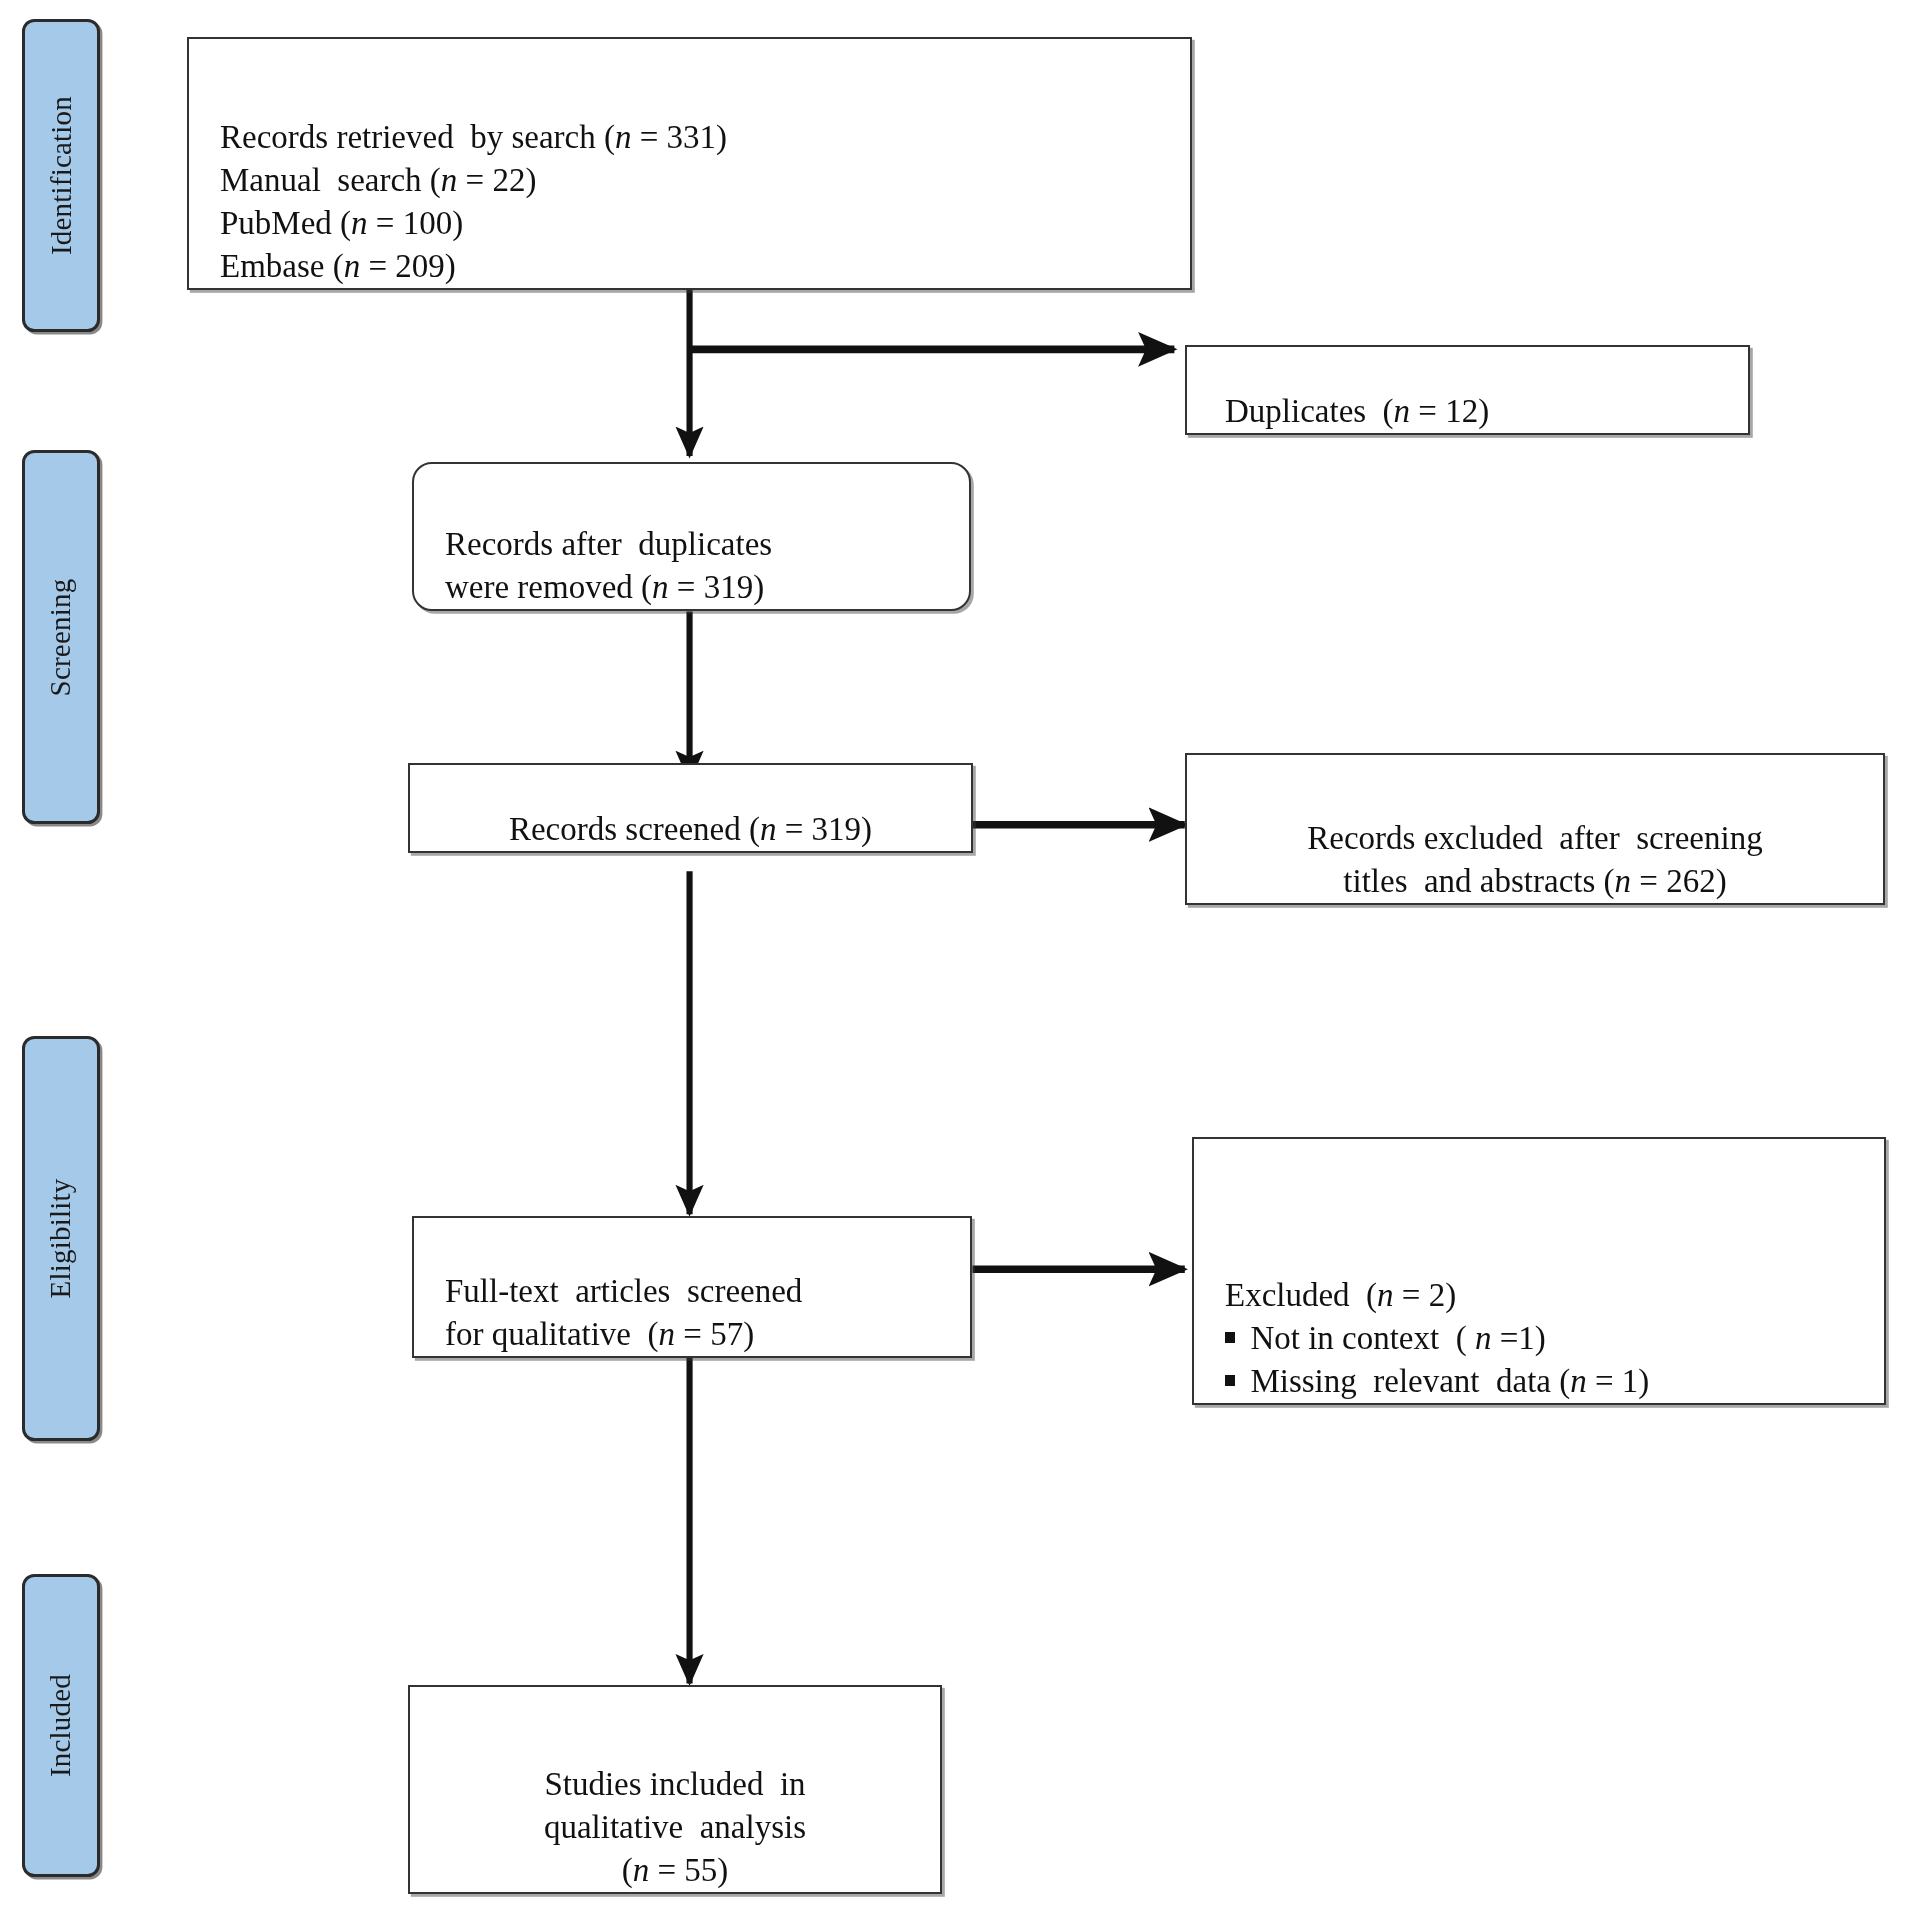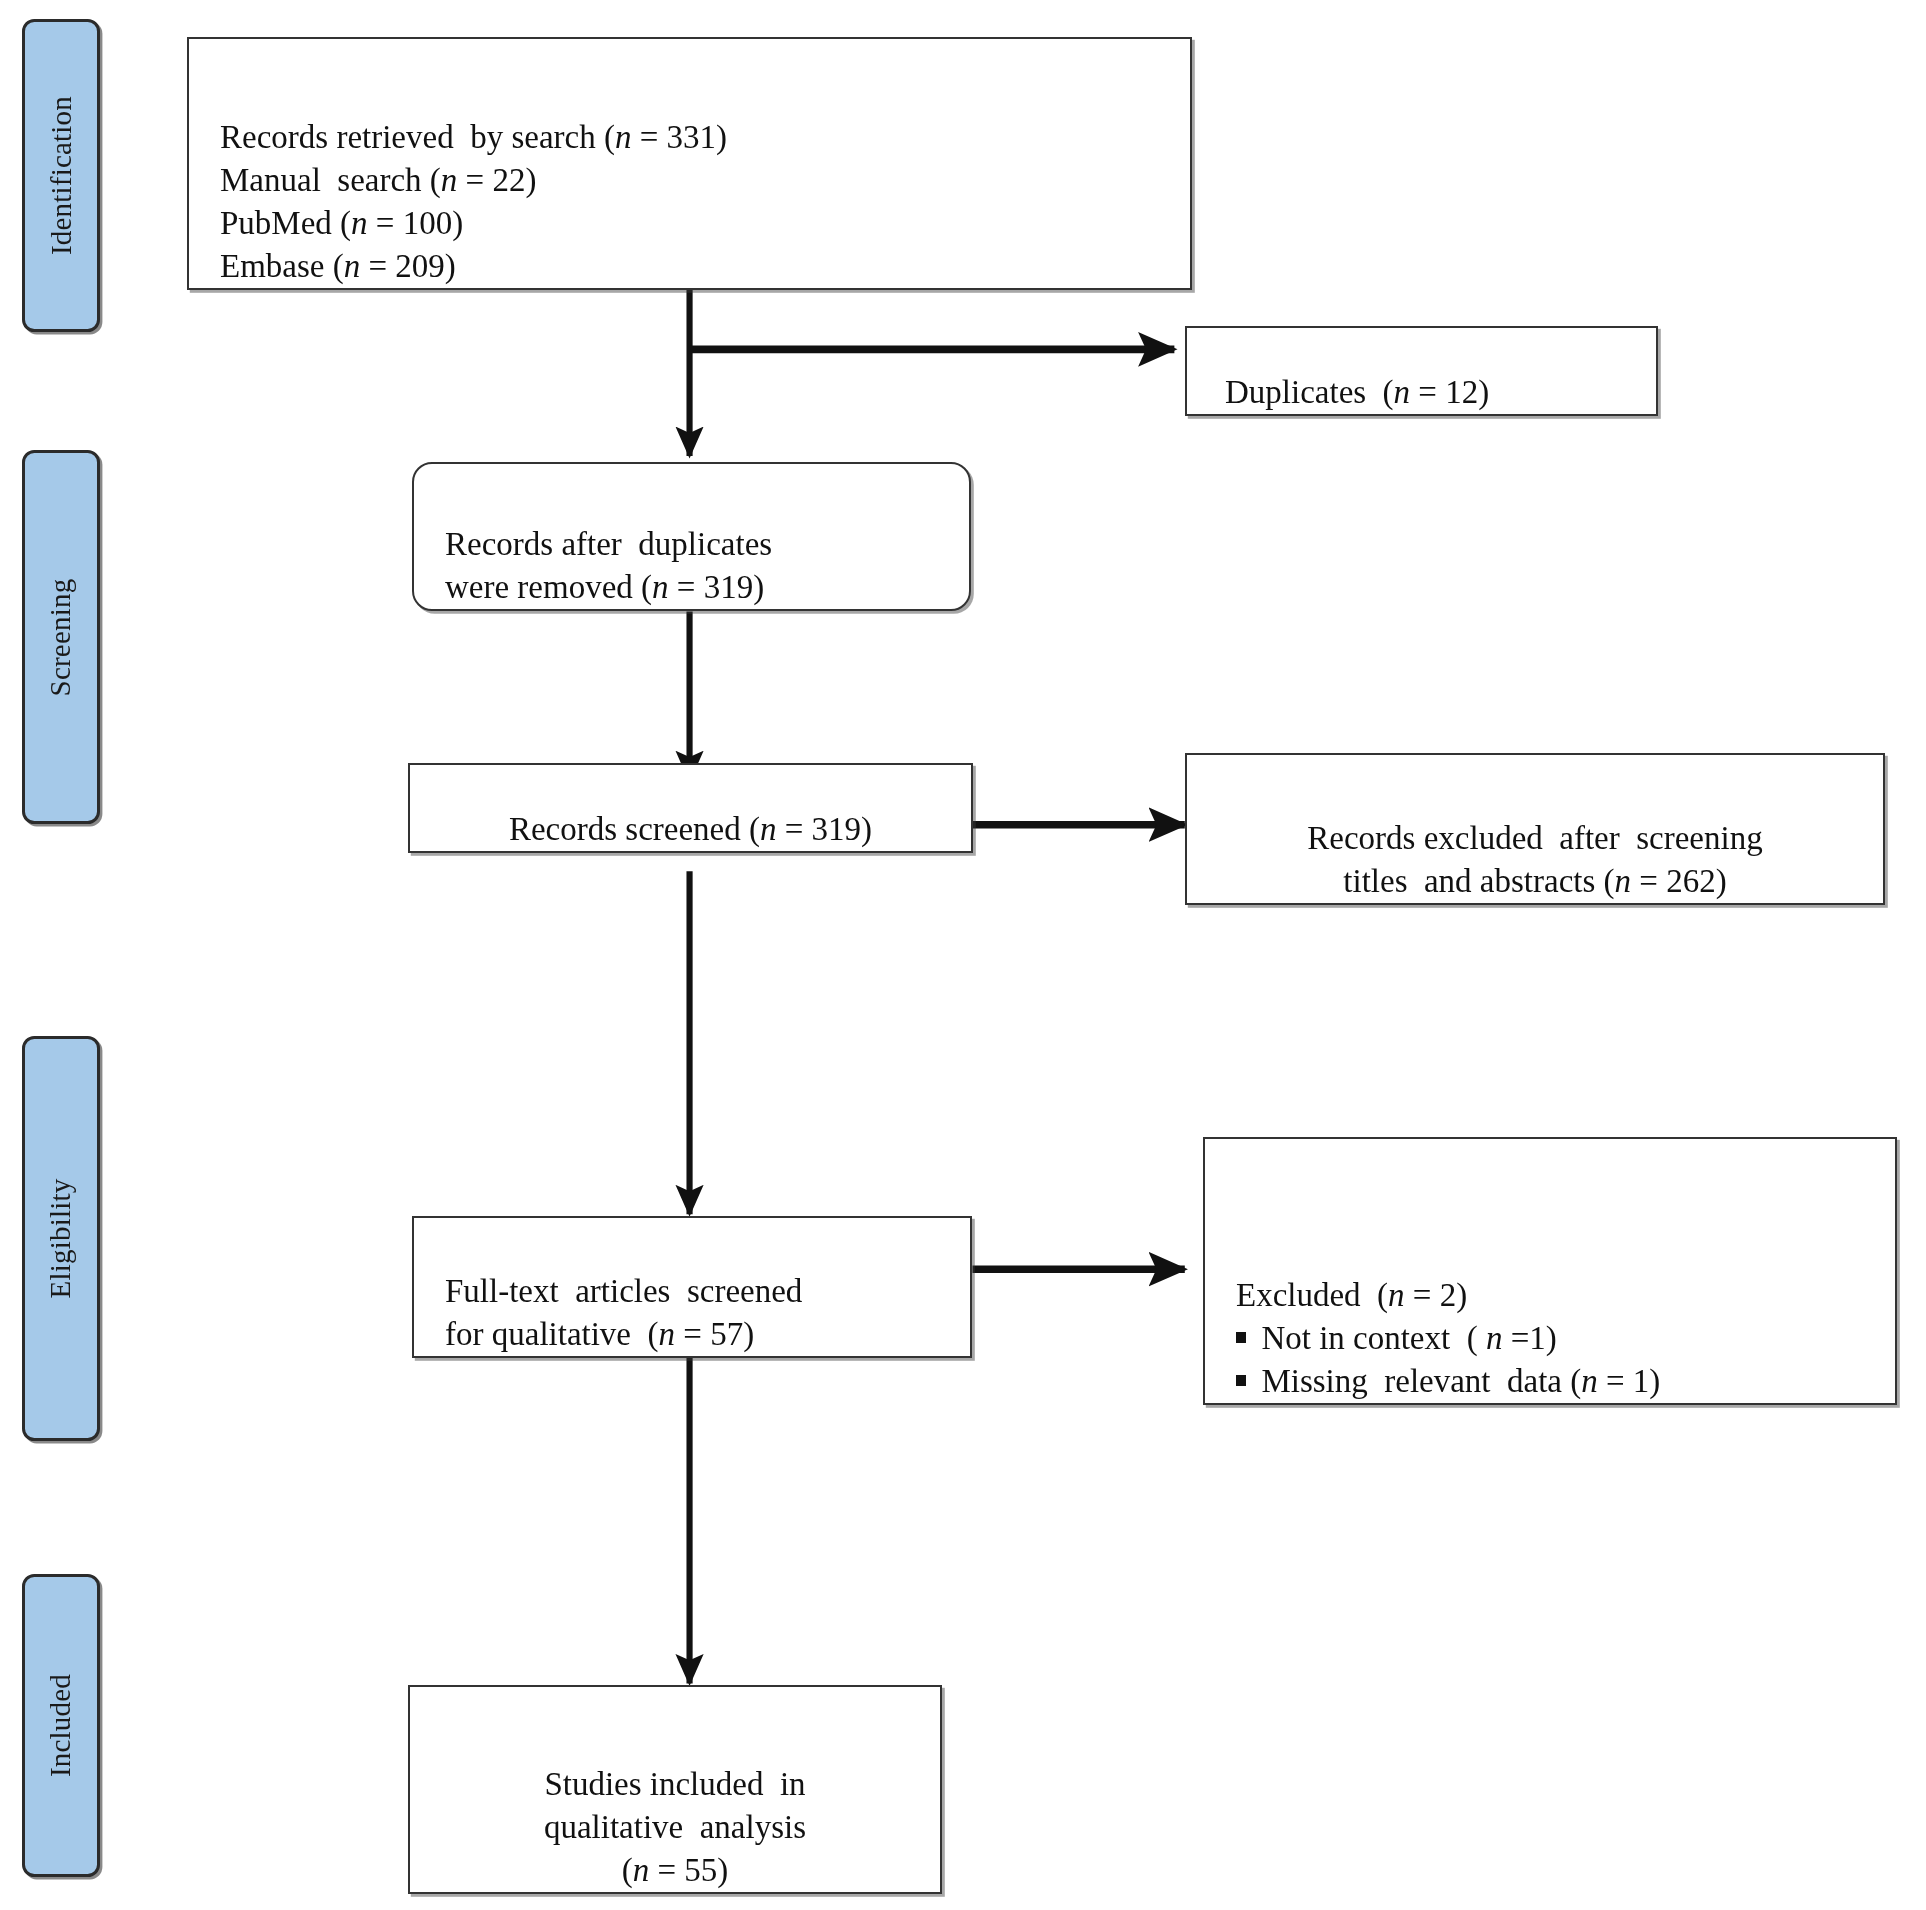--- a/index.html
+++ b/index.html
@@ -130,21 +130,21 @@
     <span class="vlabel">Included</span>
   </div>
 
   <div class="node align-left" style="left:187px; top:37px; width:1005px; height:253px;">
     <div class="line"><span>Records retrieved  by search (</span><em class="nvar">n</em><span> = 331)</span></div>
     <div class="line"><span>Manual  search (</span><em class="nvar">n</em><span> = 22)</span></div>
     <div class="line"><span>PubMed (</span><em class="nvar">n</em><span> = 100)</span></div>
     <div class="line"><span>Embase (</span><em class="nvar">n</em><span> = 209)</span></div>
   </div>
 
-  <div class="node align-left" style="left:1185px; top:326px; width:473px; height:90px;padding-left:38px;">
+  <div class="node align-left" style="left:1185px; top:345px; width:565px; height:90px;padding-left:38px;">
     <div class="line"><span>Duplicates  (</span><em class="nvar">n</em><span> = 12)</span></div>
   </div>
 
   <div class="node align-left" style="left:412px; top:462px; width:559px; height:149px;border-radius:20px;">
     <div class="line"><span>Records after  duplicates</span><em class="nvar"></em><span></span></div>
     <div class="line"><span>were removed (</span><em class="nvar">n</em><span> = 319)</span></div>
   </div>
 
   <div class="node align-center" style="left:408px; top:763px; width:565px; height:90px;">
     <div class="line"><span>Records screened (</span><em class="nvar">n</em><span> = 319)</span></div>
@@ -153,21 +153,21 @@
   <div class="node align-center" style="left:1185px; top:753px; width:700px; height:152px;">
     <div class="line"><span>Records excluded  after  screening</span><em class="nvar"></em><span></span></div>
     <div class="line"><span>titles  and abstracts (</span><em class="nvar">n</em><span> = 262)</span></div>
   </div>
 
   <div class="node align-left" style="left:412px; top:1216px; width:560px; height:142px;">
     <div class="line"><span>Full-text  articles  screened</span><em class="nvar"></em><span></span></div>
     <div class="line"><span>for qualitative  (</span><em class="nvar">n</em><span> = 57)</span></div>
   </div>
 
-  <div class="node align-left" style="left:1192px; top:1137px; width:694px; height:268px;margin-left:11px;">
+  <div class="node align-left" style="left:1192px; top:1137px; width:694px; height:268px;">
     <div class="line"><span>Excluded  (</span><em class="nvar">n</em><span> = 2)</span></div>
 
     <div class="bullet-row">
       <span class="bullet-sq"></span>
       <span><span>Not in context  ( </span><em class="nvar">n</em><span> =1)</span></span>
     </div>
 
     <div class="bullet-row">
       <span class="bullet-sq"></span>
       <span><span>Missing  relevant  data (</span><em class="nvar">n</em><span> = 1)</span></span>

